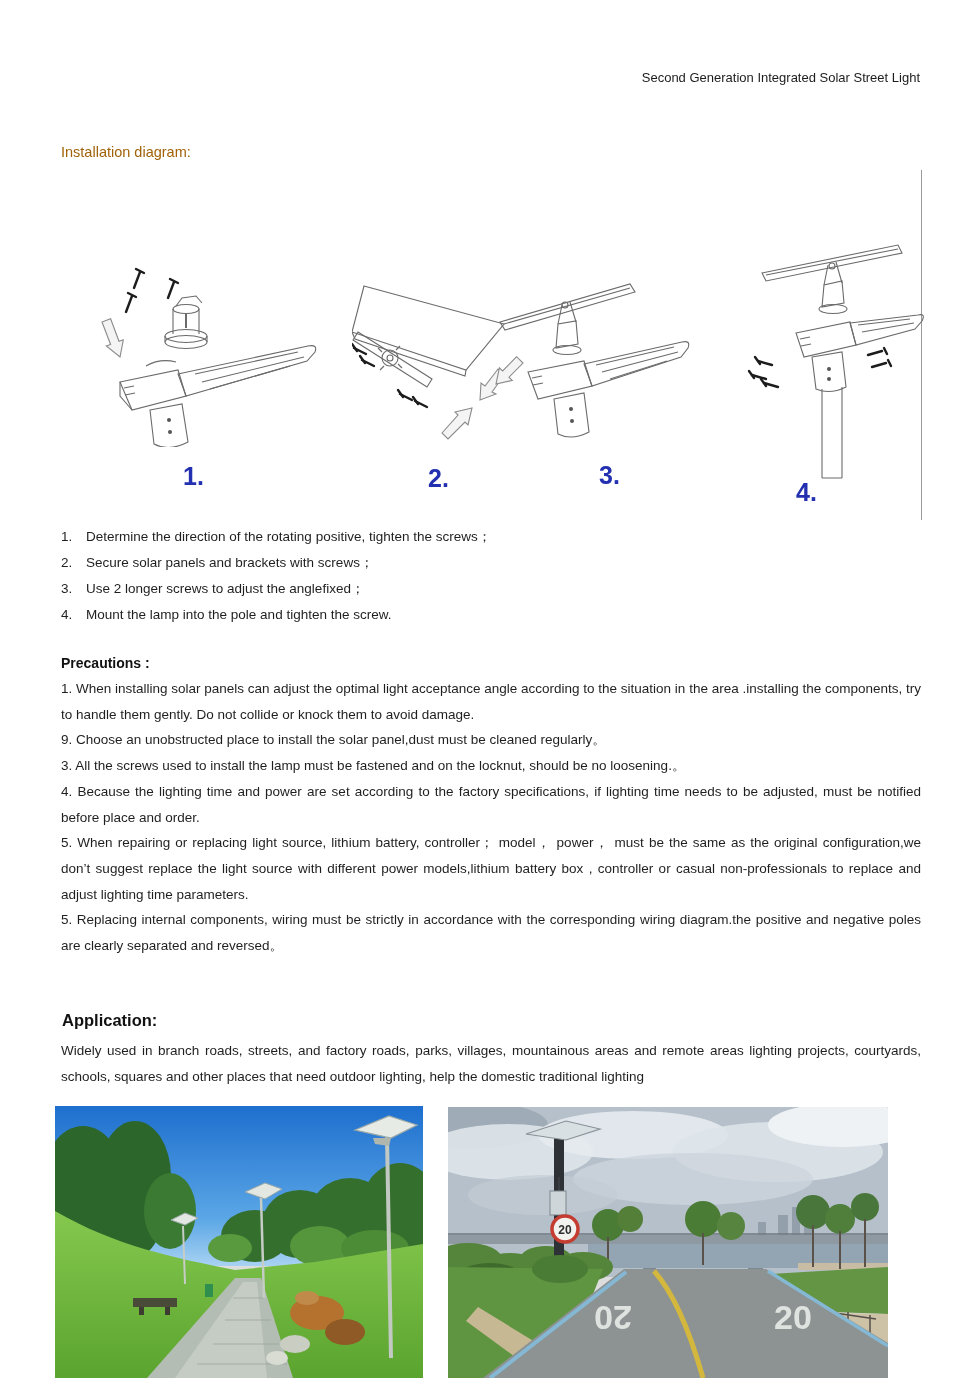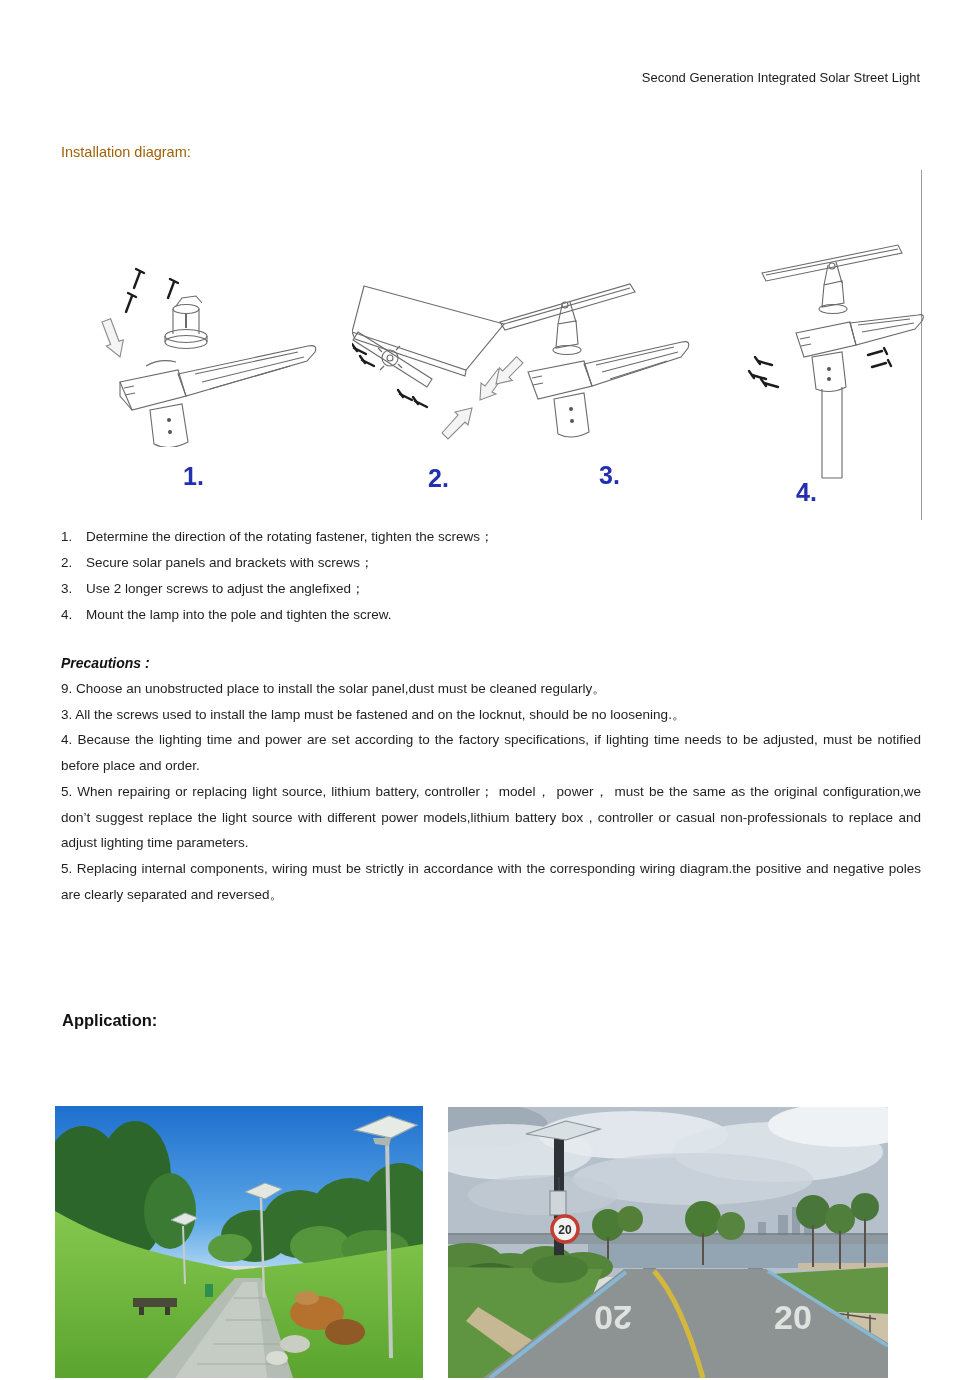--- a/index.html
+++ b/index.html
@@ -33,21 +33,21 @@
     font-size:13.5px; line-height:26px;
   }
   .install-list .li{display:flex;}
   .install-list .num{width:25px; flex:0 0 25px;}
   .install-list .txt{flex:1;}
   .precautions{
     position:absolute; left:61px; top:650px; width:860px;
     font-size:13.5px; line-height:25.7px;
   }
   .precautions h3{
-    margin:0; font-size:14px; font-weight:bold; color:#111; line-height:26px;font-style:italic;
+    margin:0; font-size:14px; font-weight:bold; color:#111; line-height:26px;
   }
   .precautions p{margin:0; text-align:justify;}
   .application{
     position:absolute; left:61px; top:1006px; width:860px;
   }
   .application h2{
     margin:0 0 4px 1px; font-size:16.5px; font-weight:bold; color:#111; line-height:28px;
   }
   .application p{
     margin:0; font-size:13.5px; line-height:25.7px; text-align:justify;
@@ -181,47 +181,49 @@
   </svg>
 
   <div class="step-label" style="left:183px; top:462px;">1.</div>
   <div class="step-label" style="left:428px; top:464px;">2.</div>
   <div class="step-label" style="left:599px; top:461px;">3.</div>
   <div class="step-label" style="left:796px; top:478px;">4.</div>
 
   <div class="install-list">
     <div class="li">
       <span class="num">1.</span>
-      <span class="txt">Determine the direction of the rotating fastener, tighten the screws；</span>
+      <span class="txt">Determine the direction of the rotating positive, tighten the screws；</span>
     </div>
     <div class="li">
       <span class="num">2.</span>
       <span class="txt">Secure solar panels and brackets with screws；</span>
     </div>
     <div class="li">
       <span class="num">3.</span>
       <span class="txt">Use 2 longer screws to adjust the anglefixed；</span>
     </div>
     <div class="li">
       <span class="num">4.</span>
       <span class="txt">Mount the lamp into the pole and tighten the screw.</span>
     </div>
   </div>
 
   <div class="precautions">
     <h3>Precautions :</h3>
+    <p>1. When installing solar panels can adjust the optimal light acceptance angle according to the situation in the area .installing the components, try to handle them gently. Do not collide or knock them to avoid damage.</p>
     <p>9. Choose an unobstructed place to install the solar panel,dust must be cleaned regularly。</p>
     <p>3. All the screws used to install the lamp must be fastened and on the locknut, should be no loosening.。</p>
     <p>4. Because the lighting time and power are set according to the factory specifications, if lighting time needs to be adjusted, must be notified before place and order.</p>
     <p>5. When repairing or replacing light source, lithium battery, controller；  model， power， must be the same as the original configuration,we don’t suggest replace the light source with different power models,lithium battery box , controller or casual non-professionals to replace and adjust lighting time parameters.</p>
     <p>5. Replacing internal components, wiring must be strictly in accordance with the corresponding wiring diagram.the positive and negative poles are clearly separated and reversed。</p>
   </div>
 
   <div class="application">
     <h2>Application:</h2>
+    <p>Widely used in branch roads, streets, and factory roads, parks, villages, mountainous areas and remote areas lighting projects, courtyards, schools, squares and other places that need outdoor lighting, help the domestic traditional lighting</p>
   </div>
 
   <div class="photo photo-left">
     <svg width="368" height="272" viewBox="0 0 368 272">
       <defs>
         <linearGradient id="skyL" x1="0" y1="0" x2="0" y2="1">
           <stop offset="0" stop-color="#1e6fce"></stop>
             <stop offset="0.7" stop-color="#5aa6e6"></stop>
             <stop offset="1" stop-color="#a8d2f2"></stop>
         </linearGradient>

